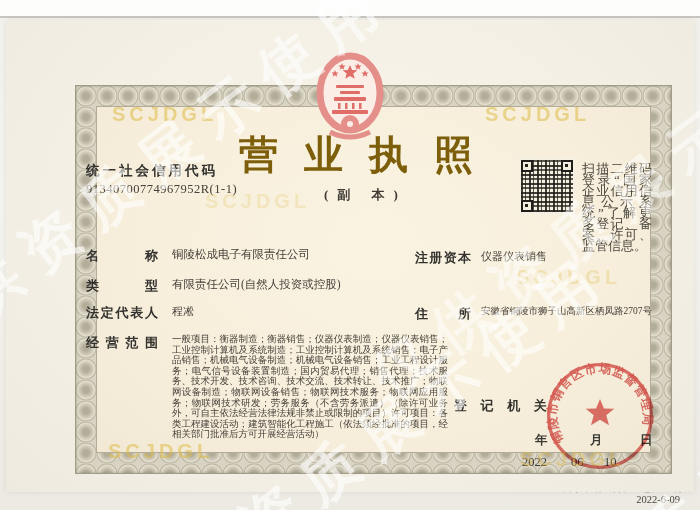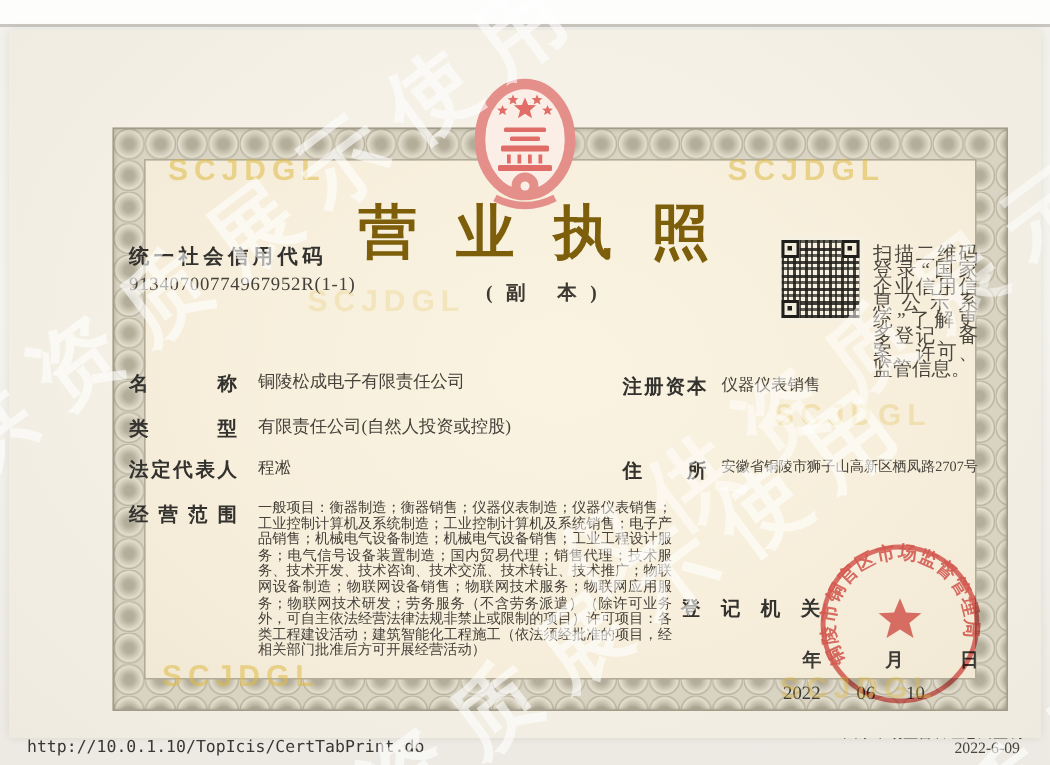--- a/index.html
+++ b/index.html
@@ -159,21 +159,20 @@
       </defs>
       <circle cx="60" cy="60" r="54" fill="none" stroke="#d9504e" stroke-width="3.5" opacity=".85"></circle>
       <path d="M60,42 l4.2,10 10.8,0.4 -8.4,6.9 2.9,10.5 -9.5-5.9 -9.5,5.9 2.9-10.5 -8.4-6.9 10.8-0.4 Z" fill="#d9504e" opacity=".85"></path>
       <text font-size="13" font-weight="bold" fill="#d9504e" opacity=".88" font-family="Liberation Serif, serif" letter-spacing="1">
         <textPath href="#sealarc" xlink:href="#sealarc" startOffset="0">铜陵市铜官区市场监督管理局</textPath>
       </text>
     </svg>
   </div>
 
   <div class="f-l1">国家企业信用信息公示系统网址:</div>
-  <div class="f-l2">http://10.0.1.10/TopIcis/CertTabPrint.do</div>
   <div class="f-r1">国家市场监督管理总局监制</div>
   <div class="f-r2">2022-6-09</div>
 
   <span class="wm-y y1">SCJDGL</span>
   <span class="wm-y y2">SCJDGL</span>
   <span class="wm-y y3">SCJDGL</span>
   <span class="wm-y y4">SCJDGL</span>
   <span class="wm-y y5">SCJDGL</span>
   <span class="wm-y y6">SCJDGL</span>
 

